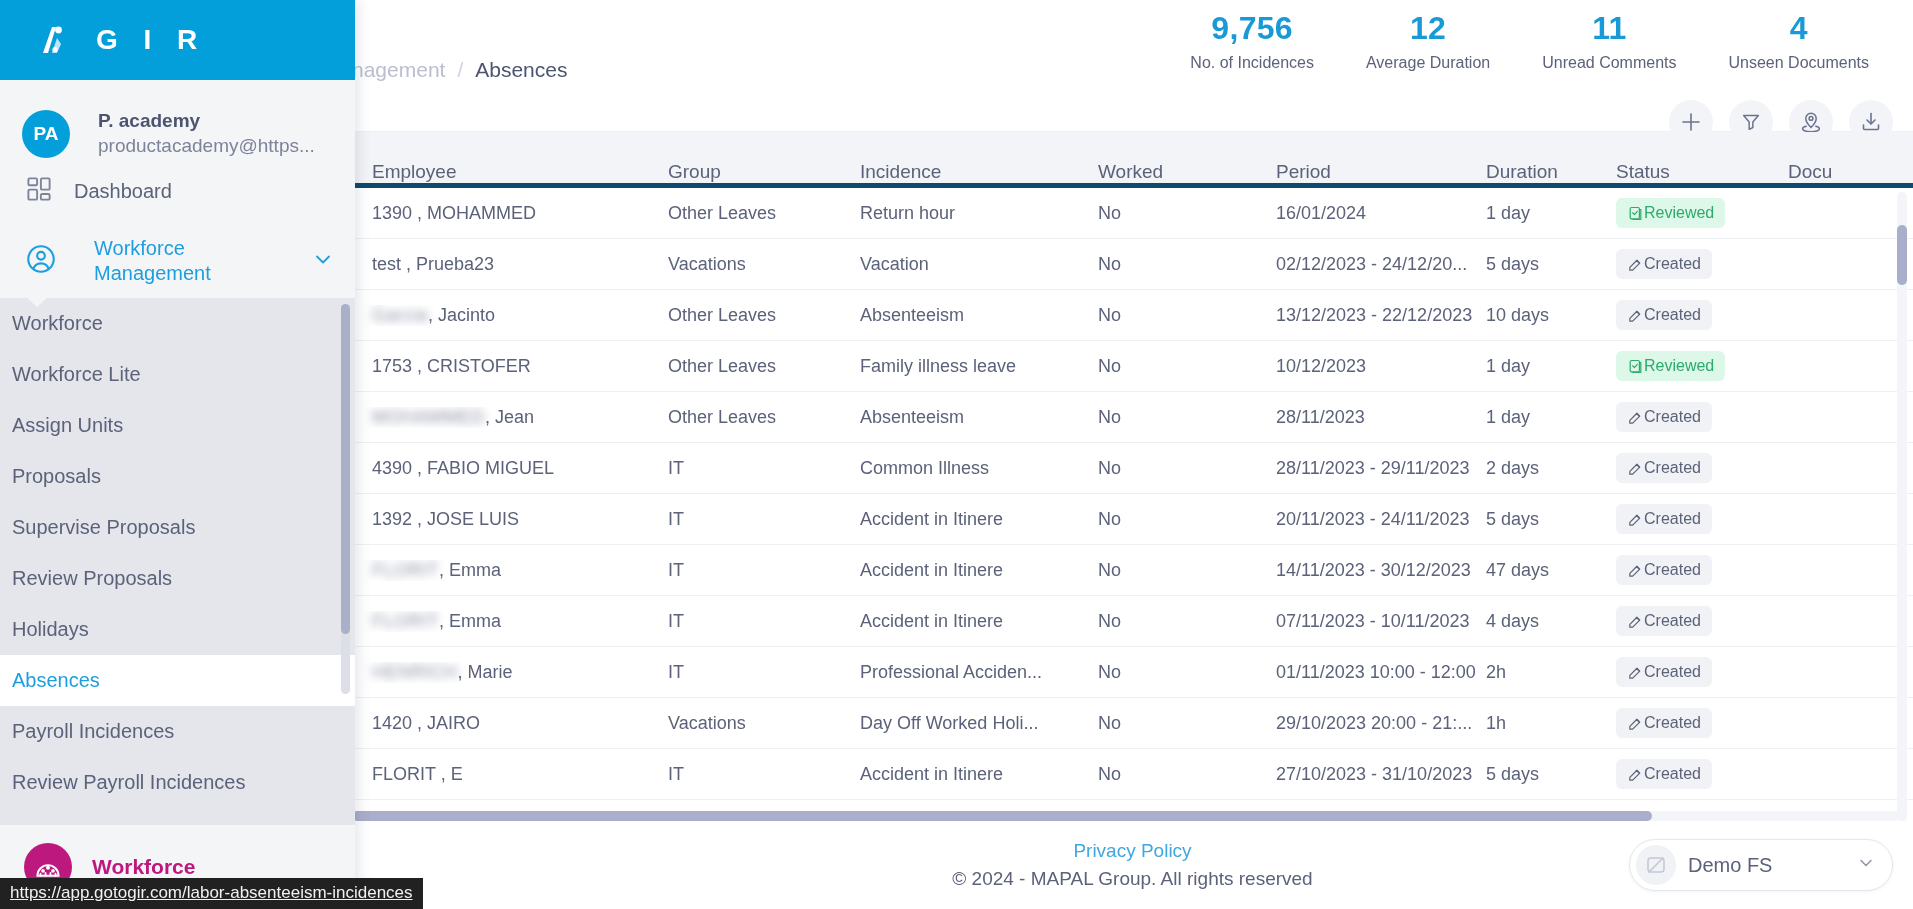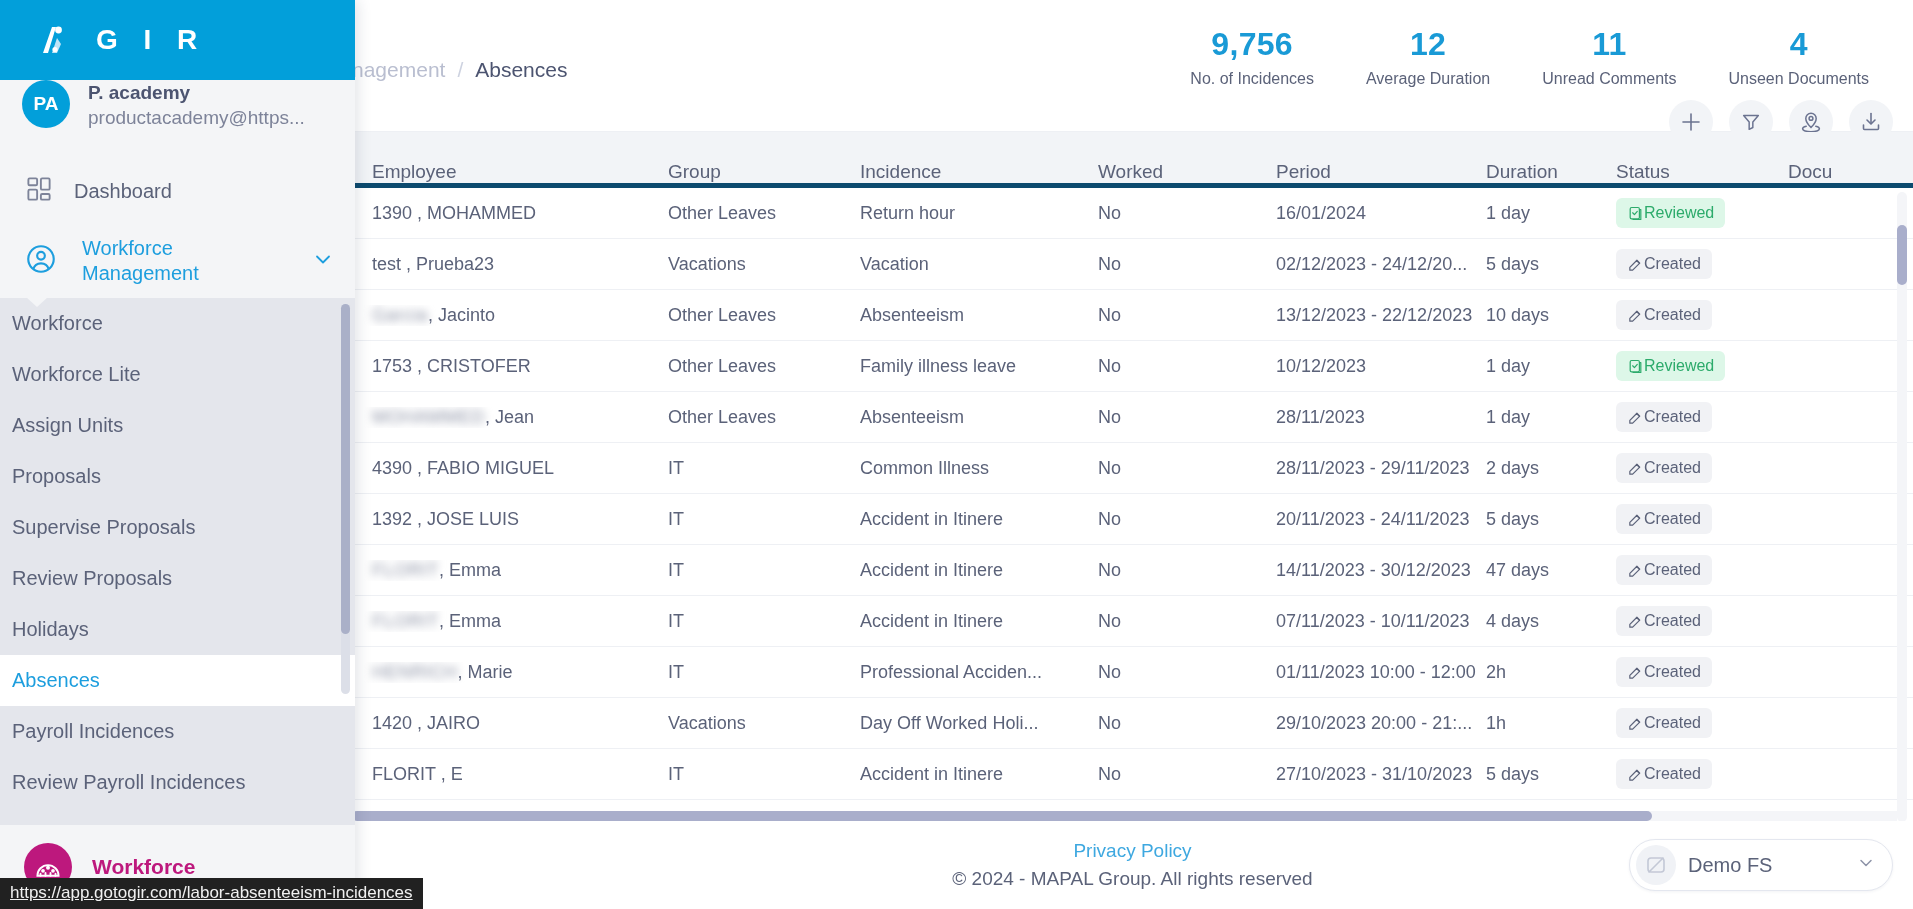--- a/index.html
+++ b/index.html
@@ -23,21 +23,21 @@
   }
   .breadcrumb {
     position: absolute; left: 352px; top: 58px;
     font-size: 21px; color: #5b6279; white-space: nowrap;
   }
   .breadcrumb .crumb-muted { color: #b9bed0; }
   .breadcrumb .crumb-sep   { color: #cdd2e0; margin: 0 12px; }
   .breadcrumb .crumb-cur   { color: #4c5470; }
 
   .kpis {
-    position: absolute; right: 18px; top: 24px;
+    position: absolute; right: 18px; top: 8px;
     display: flex; align-items: flex-start; gap: 0;
   }
   .kpi { text-align: center; padding: 0 26px; }
   .kpi .val {
     font-size: 32px; font-weight: bold; color: #199ad6; line-height: 40px;
     letter-spacing: .3px;
   }
   .kpi .lbl { font-size: 16px; color: #5b6279; margin-top: 6px; white-space: nowrap; }
 
   .tools {
@@ -147,39 +147,39 @@
   .sb-head {
     flex: 0 0 80px; background: #029fda;
     display: flex; align-items: center; gap: 22px; padding-left: 30px;
   }
   .sb-head .logo-mark { width: 44px; height: 44px; }
   .sb-head .logo-text {
     color: #fff; font-size: 28px; letter-spacing: 9px; font-weight: bold;
   }
 
   .sb-user {
-    flex: 0 0 78px; display: flex; align-items: flex-start; gap: 18px;
+    flex: 0 0 78px; display: flex; align-items: flex-end; gap: 28px;
     padding-left: 22px; background: #f4f5f7;
   }
   .avatar {
     width: 48px; height: 48px; border-radius: 50%; background: #029fda;
     color: #fff; font-size: 19px; font-weight: bold;
     display: flex; align-items: center; justify-content: center; flex:0 0 auto;
   }
   .sb-user .u-name  { font-size: 19px; font-weight: bold; color: #4c5470; line-height: 25px; }
   .sb-user .u-mail  { font-size: 19px; color: #7d8399; line-height: 25px; white-space: nowrap; }
 
   .sb-link {
     flex: 0 0 66px; display: flex; align-items: center; gap: 20px;
     padding-left: 24px; cursor: pointer; background: #f4f5f7;
   }
   .sb-link .s-lbl { font-size: 20px; color: #5b6279; }
 
   .sb-group {
-    flex: 0 0 74px; display: flex; align-items: center; gap: 24px;
+    flex: 0 0 74px; display: flex; align-items: center; gap: 36px;
     padding-left: 24px; padding-right: 20px; cursor: pointer;
     background: #f4f5f7; position: relative;
   }
   .sb-group .g-lbl { flex: 1 1 auto; font-size: 20px; color: #1d9ede; line-height: 25px; }
   .sb-group .notch {
     position: absolute; left: 26px; bottom: -9px;
     width: 0; height: 0; border-left: 11px solid transparent;
     border-right: 11px solid transparent; border-top: 10px solid #f4f5f7;
     z-index: 3;
   }

